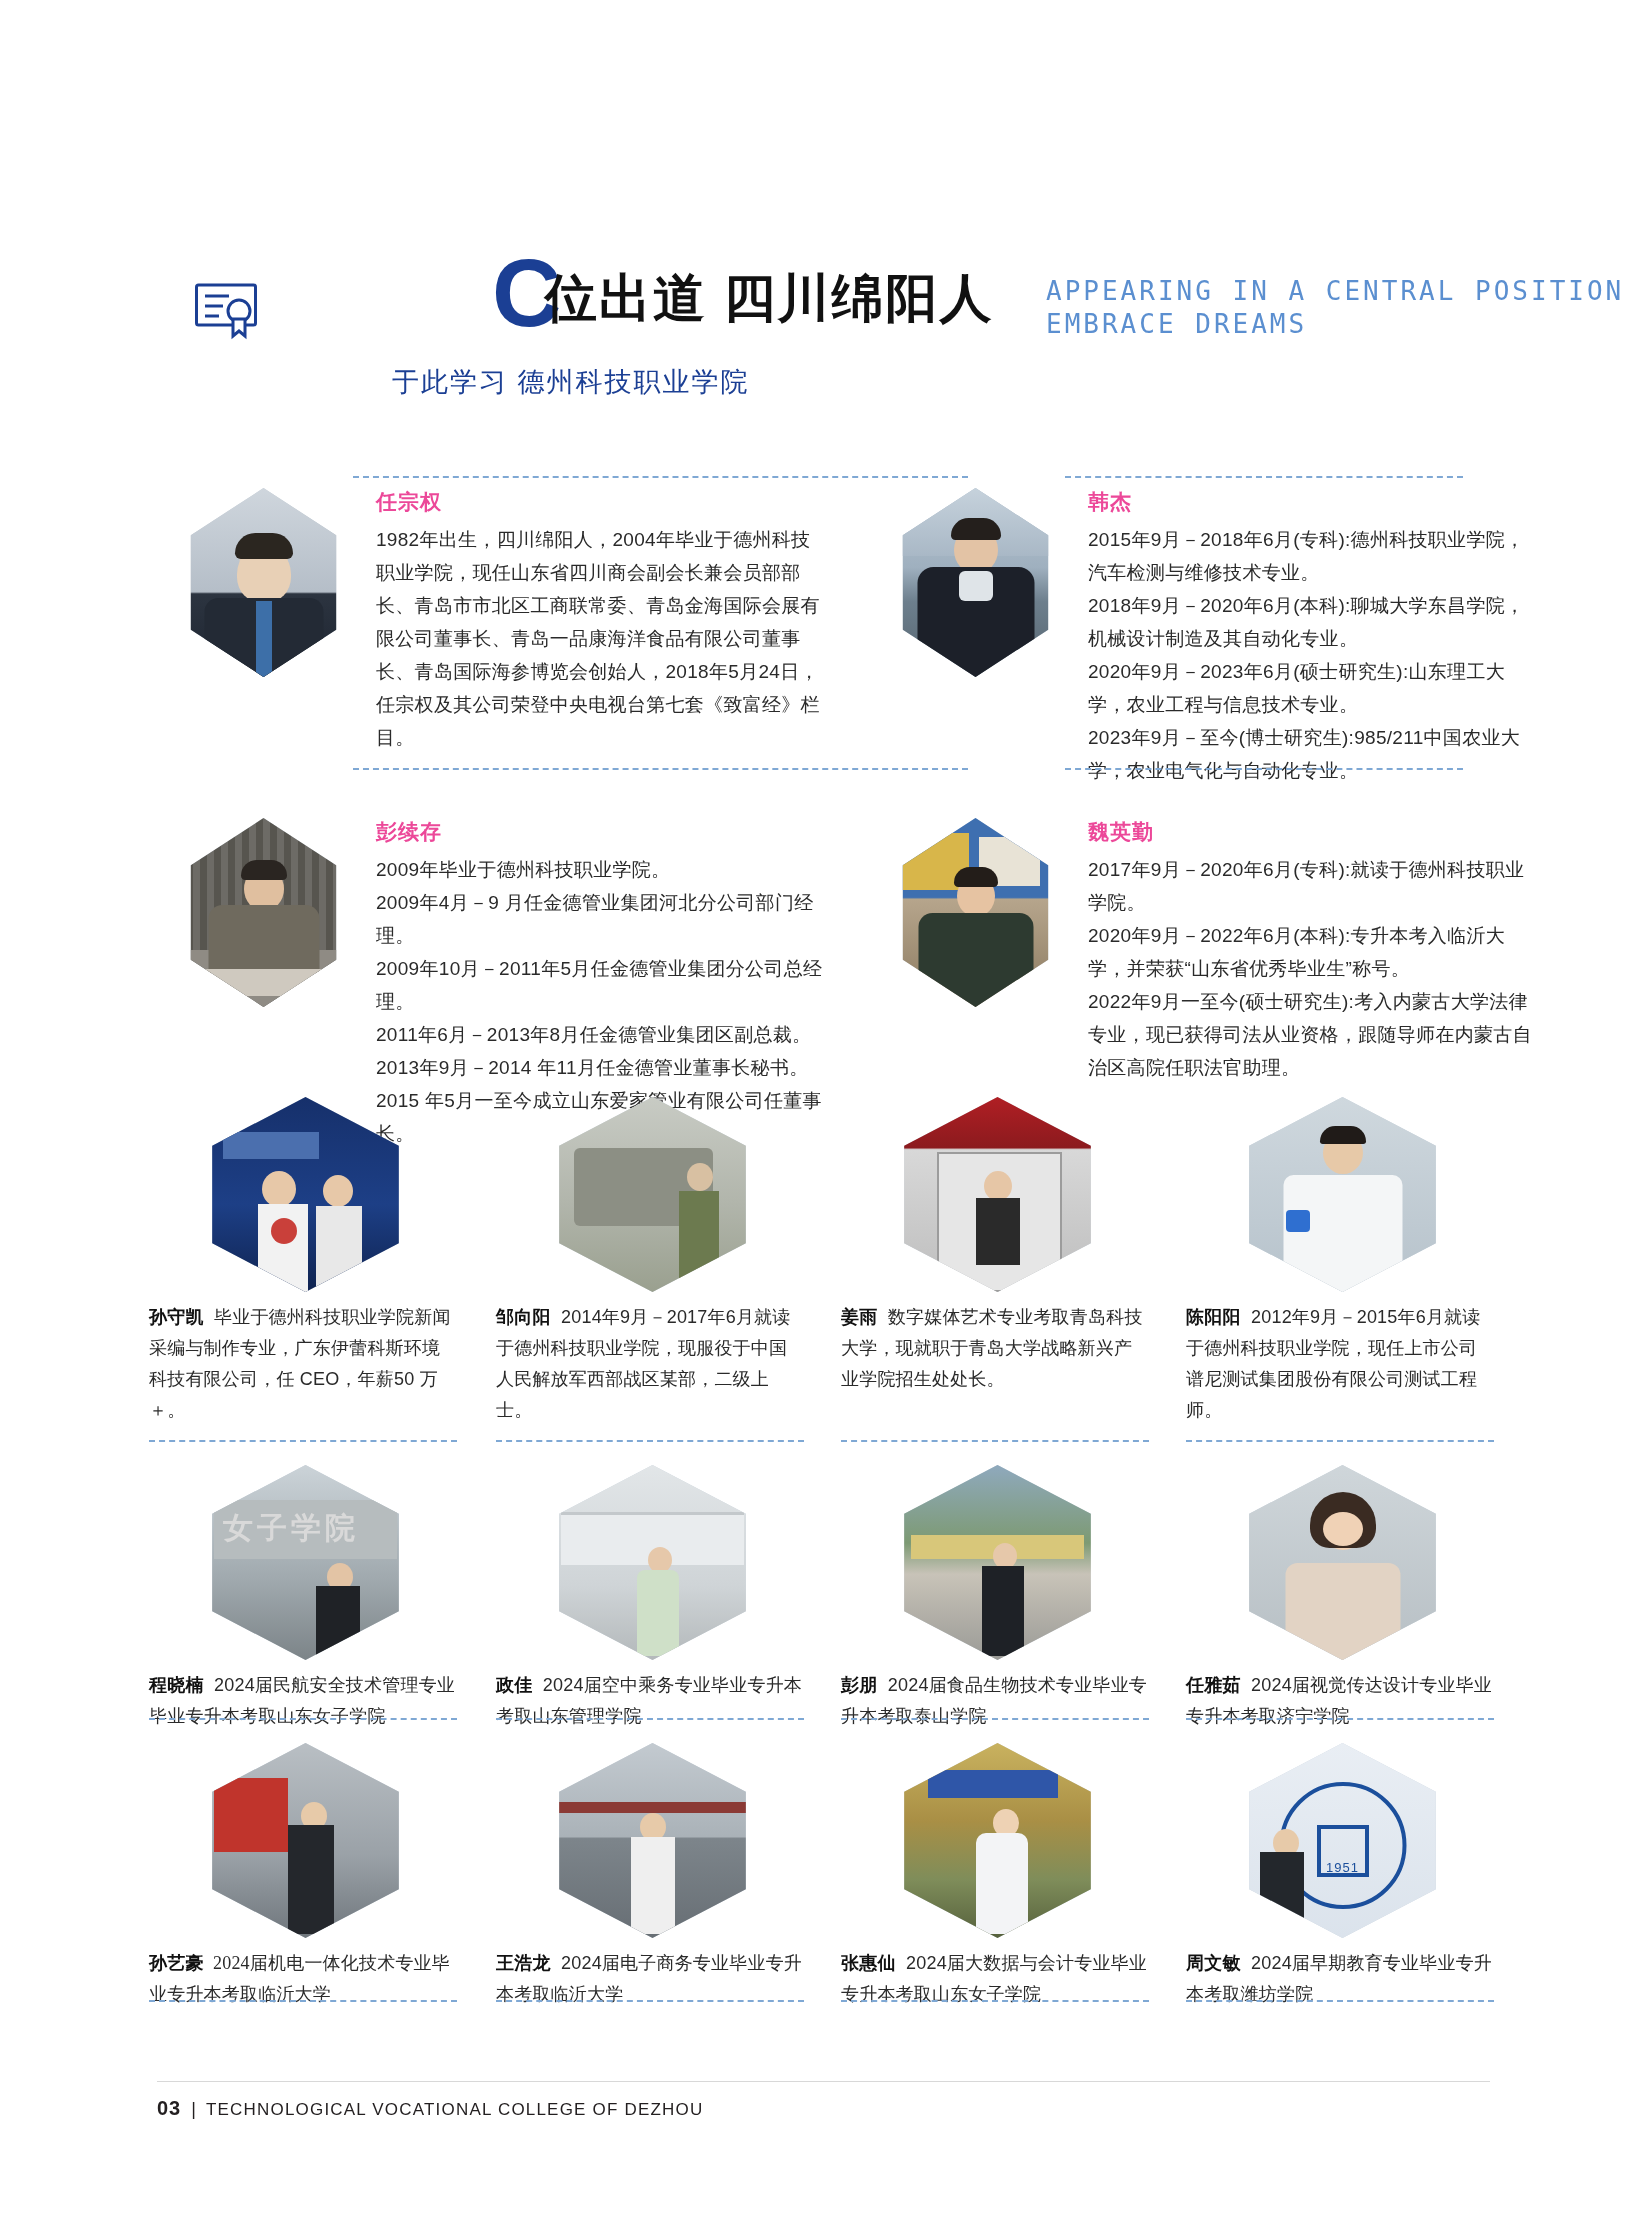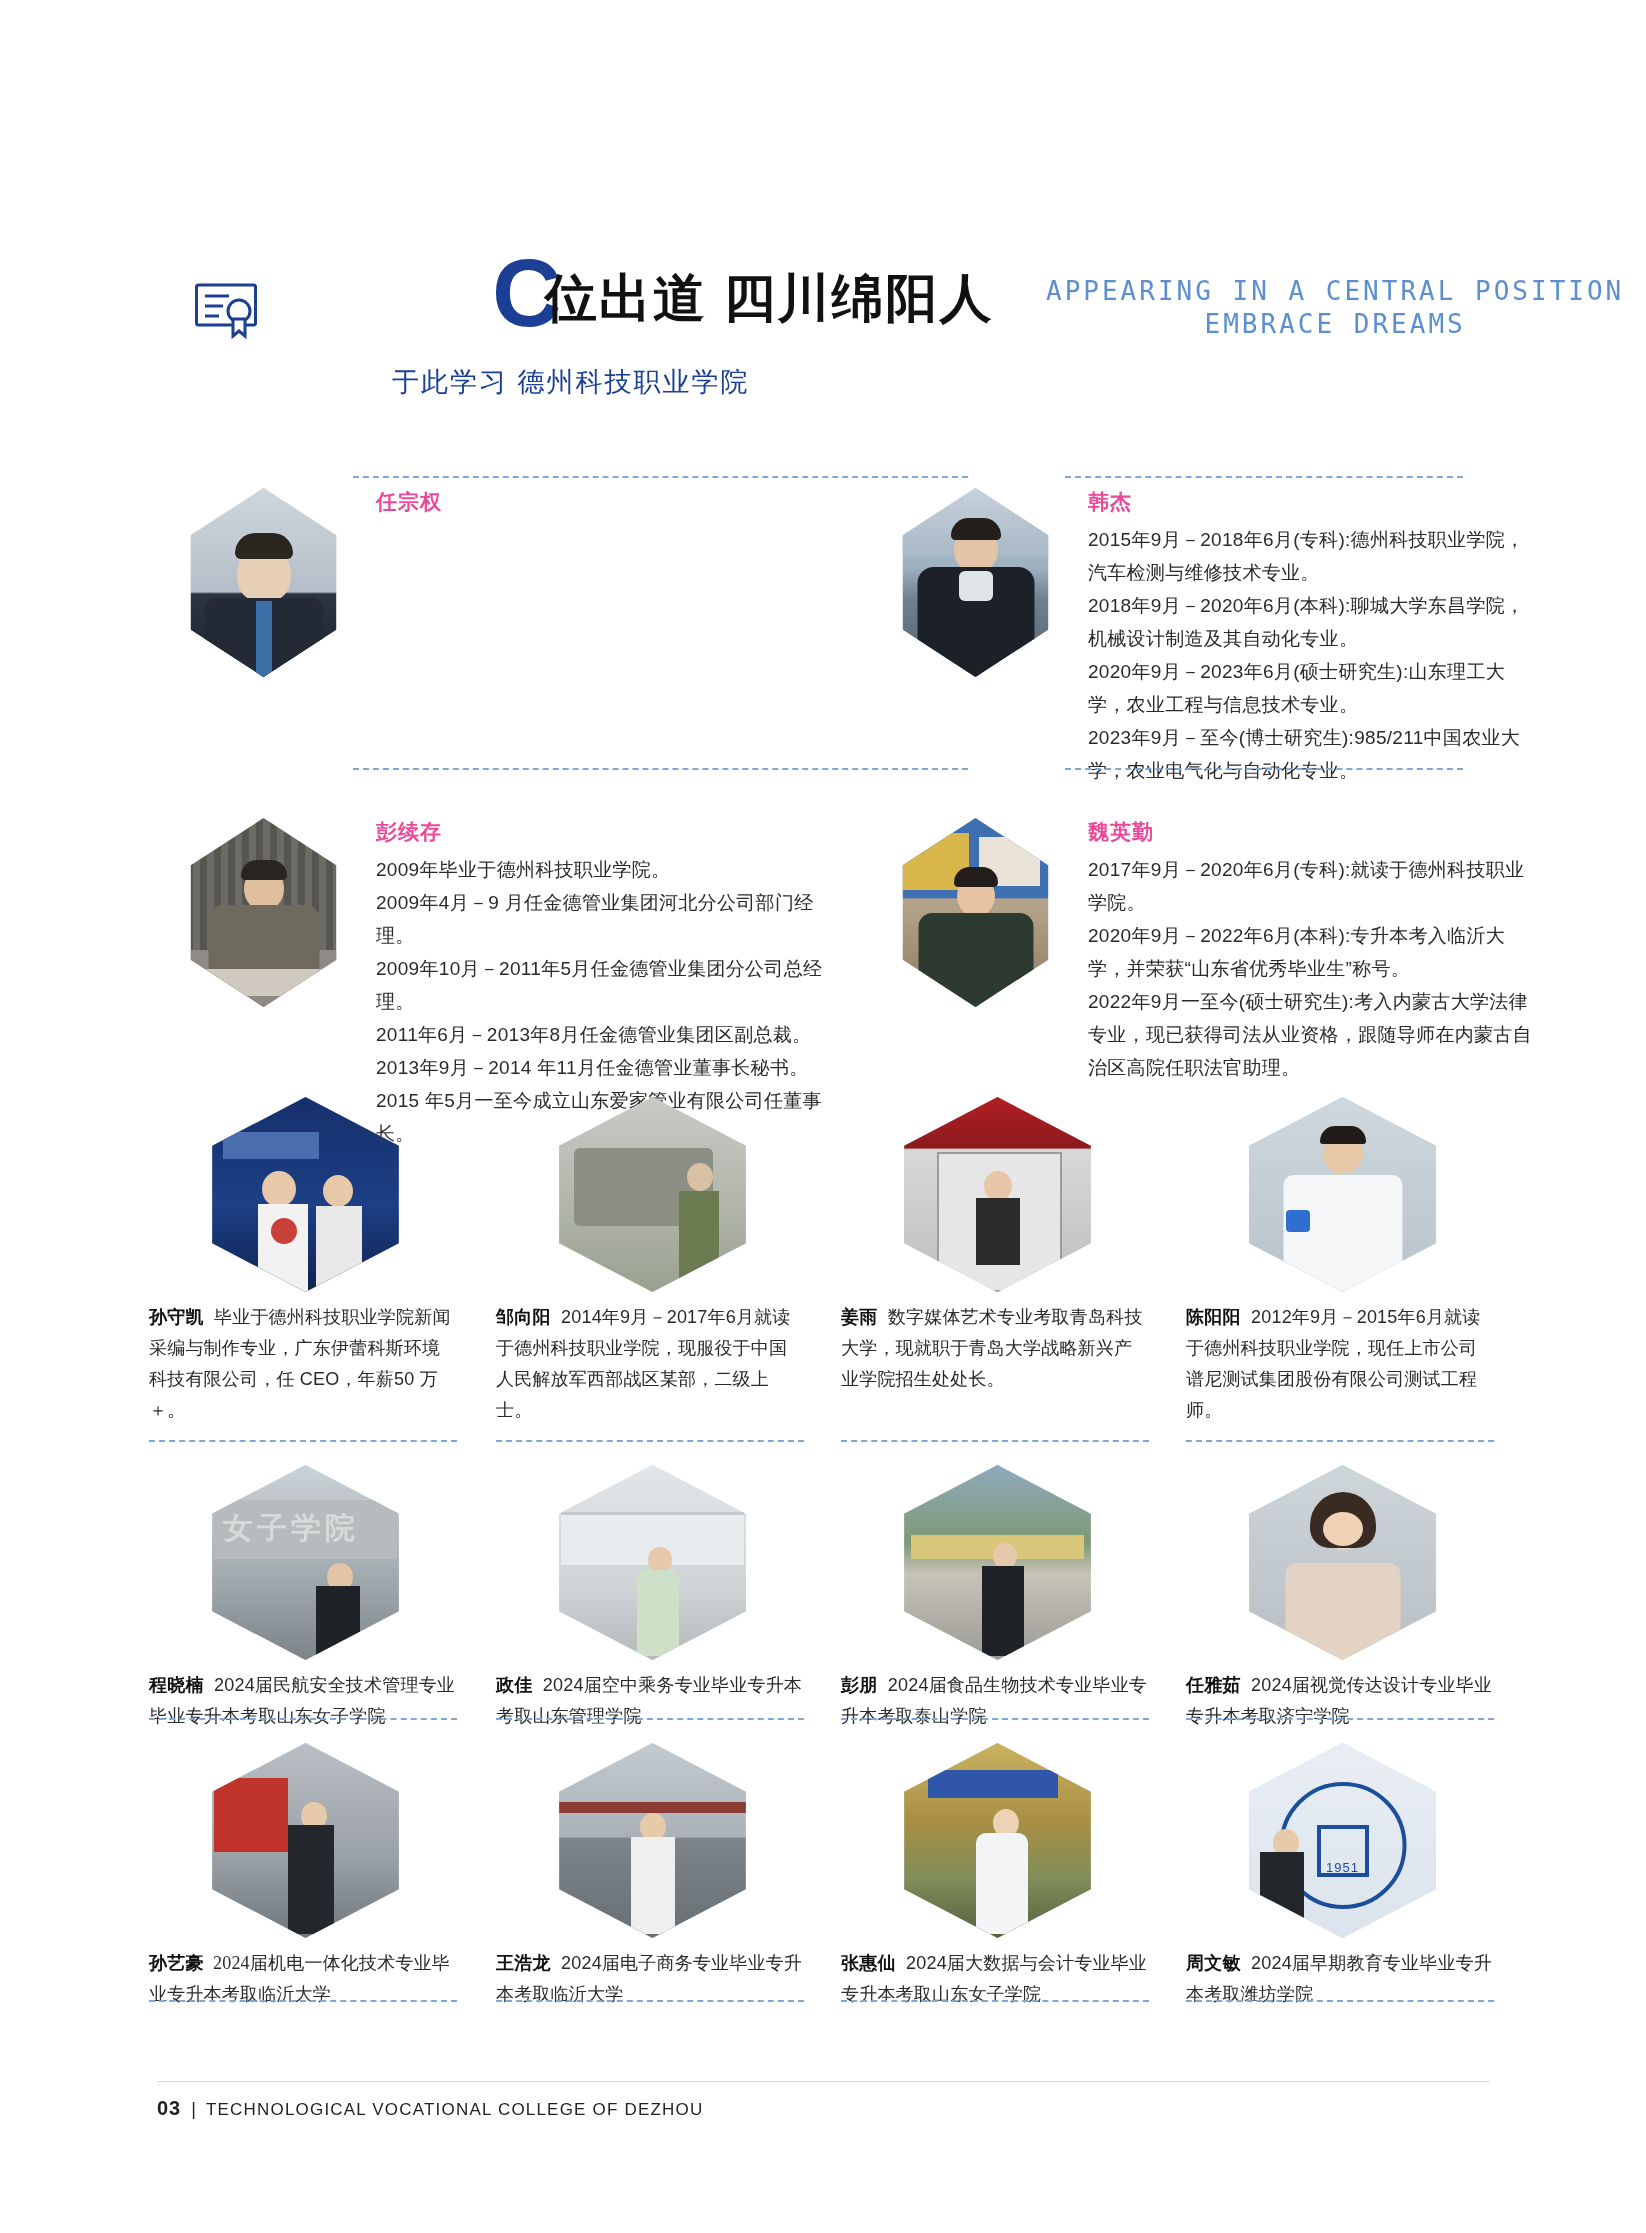--- a/index.html
+++ b/index.html
@@ -25,21 +25,20 @@
     position:absolute;left:350px;top:9px;
     font-size:52px;line-height:56px;font-weight:700;
     letter-spacing:2px;color:#111111;
     white-space:nowrap;
   }
   .title-en{
     position:absolute;left:851px;top:14px;
     font-size:26px;line-height:33px;letter-spacing:3px;
     color:#5b8fd0;font-weight:500;white-space:nowrap;
     font-family:"DejaVu Sans Mono","Liberation Mono",monospace;
-    text-align:center;
   }
   .subtitle{
     position:absolute;left:197px;top:103px;
     font-size:27px;letter-spacing:2px;color:#1b3f94;font-weight:500;
     white-space:nowrap;
   }
 
   
   .hexfig{
     position:absolute;
@@ -114,20 +113,21 @@
   <div class="bigcard" style="left:179px;top:488px;">
     <div class="photo hexfig" style="background:linear-gradient(160deg,#cfd6dd 0%,#aab4bf 60%,#8d98a4 100%);">
       <div class="sky" style="background:radial-gradient(circle at 50% 38%,#e3cdb4 0 16%,transparent 17%), linear-gradient(180deg,#cfd6dd 0%,#b5bec8 55%,#2c3440 56%,#1d2430 100%);"></div>
       <div style="position:absolute;left:50%;top:30%;width:54px;height:58px;transform:translateX(-50%);background:#e8d0b6;border-radius:50% 50% 45% 45%;"></div>
       <div style="position:absolute;left:50%;top:24%;width:58px;height:26px;transform:translateX(-50%);background:#2b2620;border-radius:28px 28px 8px 8px;"></div>
       <div style="position:absolute;left:50%;top:58%;width:119px;height:48%;transform:translateX(-50%);background:#232a35;border-radius:14px 14px 0 0;"></div>
       <div style="position:absolute;left:50%;top:60%;width:16px;height:40%;transform:translateX(-50%);background:#3d6fa8;"></div>
     </div>
     <div class="body">
       <span class="name">任宗权</span>
+      <div class="para" style="margin-top:6px;">1982年出生，四川绵阳人，2004年毕业于德州科技职业学院，现任山东省四川商会副会长兼会员部部长、青岛市市北区工商联常委、青岛金海国际会展有限公司董事长、青岛一品康海洋食品有限公司董事长、青岛国际海参博览会创始人，2018年5月24日，任宗权及其公司荣登中央电视台第七套《致富经》栏目。</div>
     </div>
   </div>
 
   <div class="bigcard" style="left:891px;top:488px;">
     <div class="photo hexfig">
       <div class="sky" style="background:linear-gradient(180deg,#b9c6d2 0%,#9fb0bf 42%,#6d7f8d 60%,#55636e 100%);"></div>
       <div style="position:absolute;left:0;top:0;width:100%;height:36%;background:linear-gradient(180deg,#c6d2dc,#a9b8c6);"></div>
       <div style="position:absolute;left:50%;top:20%;width:44px;height:48px;transform:translateX(-50%);background:#e3c3a5;border-radius:50%;"></div>
       <div style="position:absolute;left:50%;top:16%;width:50px;height:22px;transform:translateX(-50%);background:#241f1c;border-radius:24px 24px 6px 6px;"></div>
       <div style="position:absolute;left:50%;top:42%;width:117px;height:58%;transform:translateX(-50%);background:#1c2029;border-radius:16px 16px 0 0;"></div>

